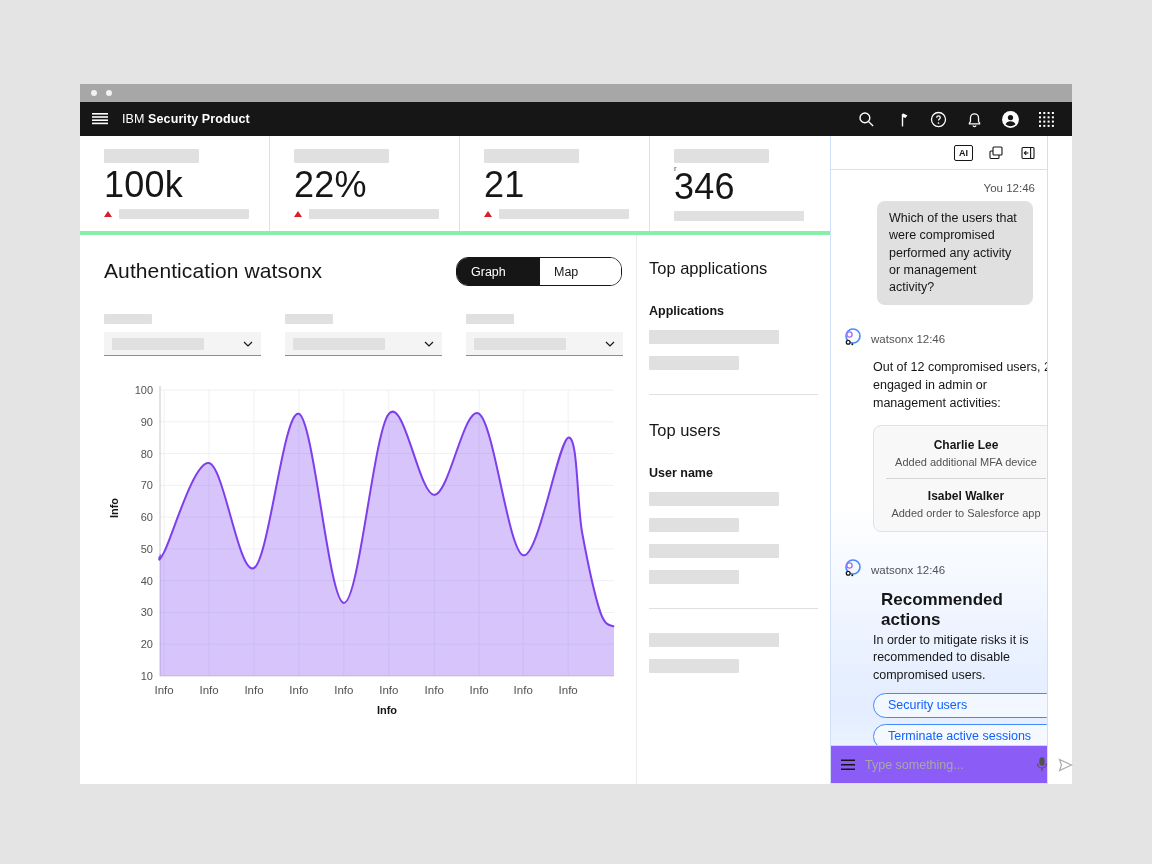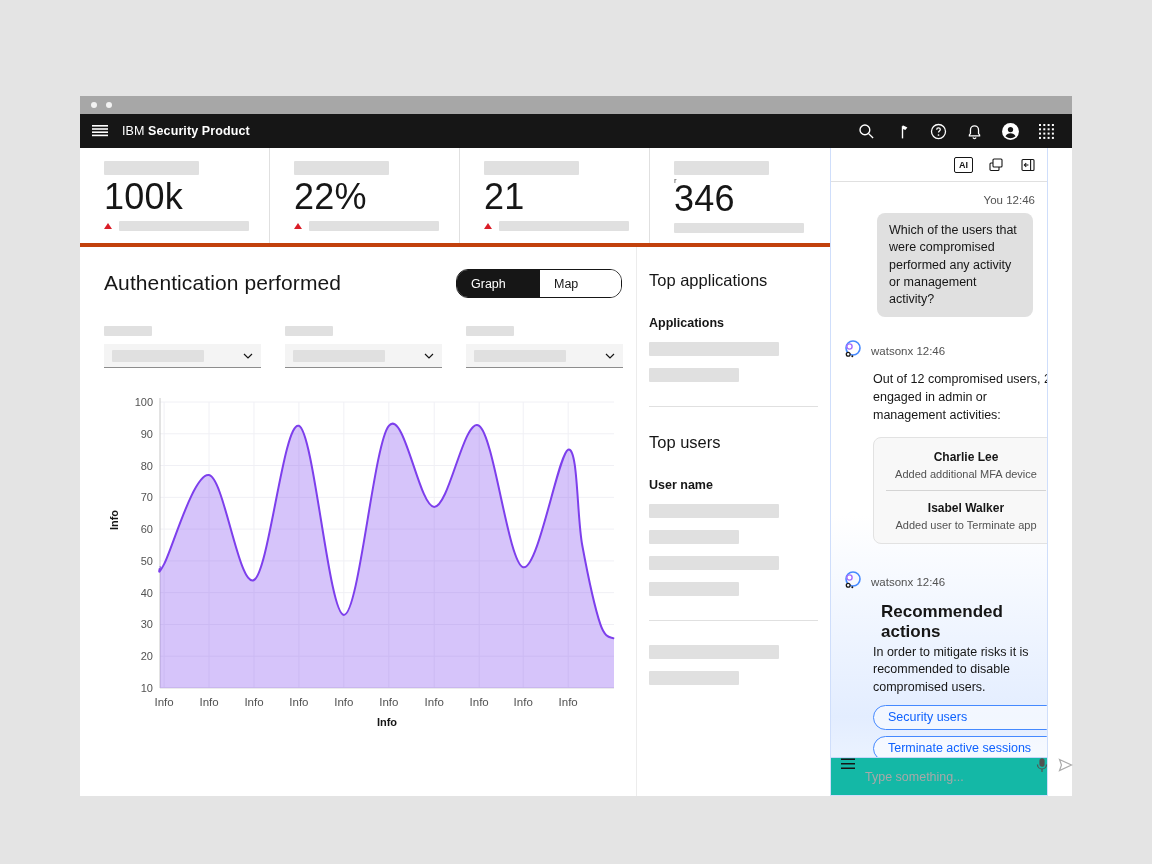--- a/index.html
+++ b/index.html
@@ -1,34 +1,34 @@
 <!DOCTYPE html>
 <html><head>
 <meta charset="utf-8">
 <style>
   * { margin:0; padding:0; box-sizing:border-box; }
   html,body { width:1152px; height:864px; background:#e4e4e4; font-family:"Liberation Sans", sans-serif; color:#161616; overflow:hidden; }
 
-  .window { position:absolute; left:80px; top:96px; width:992px; height:700px; background:#ffffff; }
+  .window { position:absolute; left:80px; top:84px; width:992px; height:700px; background:#ffffff; }
 
   
   .titlebar { height:18px; background:#a7a7a7; display:flex; align-items:center; padding-left:11px; gap:9px; }
   .titlebar .dot { width:6px; height:6px; border-radius:50%; background:#f2f2f2; }
 
   
   .appbar { height:34px; background:#161616; display:flex; align-items:center; color:#fff; }
   .appbar .menu-btn { width:40px; height:34px; display:flex; align-items:center; justify-content:center; cursor:pointer; }
   .brand { font-size:12.5px; letter-spacing:.1px; margin-left:2px; }
   .brand b { font-weight:700; }
   .appbar-right { margin-left:auto; display:flex; align-items:center; padding-right:8px; }
   .appbar-right .hicon { width:36px; height:34px; display:flex; align-items:center; justify-content:center; cursor:pointer; }
 
   
   .content-row { display:flex; height:648px; }
-  .main { width:750px; display:flex; flex-direction:column; background:#c2410c; }
+  .main { width:750px; display:flex; flex-direction:column; background:#86efac; }
   .chat { width:218px; background:#fff; border-left:1px solid #cfdefb; border-right:1px solid #cfdefb; border-bottom:1px solid #cfdefb; position:relative; display:flex; flex-direction:column; }
 
   
   .kpi-row { height:95px; background:#fff; display:grid; grid-template-columns:repeat(4,1fr); margin-bottom:4px; }
   .kpi { padding:13px 20px 0 24px; border-left:1px solid #e0e0e0; position:relative; }
   .kpi:first-child { border-left:none; }
   .sk { background:#e0e0e0; border-radius:1px; }
   .kpi .sk-top { width:95px; height:14px; }
   .kpi-note { font-size:8px; color:#525252; height:8px; line-height:8px; margin-top:2px; }
   .kpi-value { font-size:36px; font-weight:300; line-height:40px; margin-top:2px; letter-spacing:.2px; }
@@ -78,21 +78,21 @@
   .bot-indent { margin-left:30px; }
   .bot-text { font-size:12.5px; line-height:1.42; margin-top:8px; width:186px; }
   .users-card { background:#f8f8f8; border:1px solid #e2e2e2; border-radius:8px; padding:12px; margin-top:12px; width:186px;text-align:center; }
   .uc-name { font-size:12px; font-weight:700; }
   .uc-detail { font-size:11px; color:#525252; margin-top:4px; }
   .uc-div { border:none; border-top:1px solid #d4d4d4; margin:10px 0; }
   .rec-title { font-size:17px; font-weight:700; margin-top:8px;padding-left:8px; }
   .rec-body { font-size:12.5px; line-height:1.42; margin-top:2px; width:186px; }
   .action-btn { display:block; width:186px; height:25px; border:1px solid #4589ff; border-radius:13px; background:rgba(255,255,255,.55); color:#0f62fe; font-size:12.5px; text-align:left; padding:0 0 0 14px; margin-top:6px; cursor:pointer; font-family:"Liberation Sans", sans-serif; }
 
-  .chat-input { height:38px; background:#14b8a6; border-top:1px solid #c6d8fb; display:flex; padding:0 10px; gap:10px; }
+  .chat-input { height:38px; background:#8b5cf6; border-top:1px solid #c6d8fb; display:flex; align-items:center; padding:0 10px; gap:10px; }
   .ci-menu { cursor:pointer; display:flex; }
   .ci-text { flex:1; border:none; outline:none; font-size:12.5px; color:#161616; font-family:"Liberation Sans", sans-serif; background:transparent; }
   .ci-text::placeholder { color:#a8a8a8; }
   .ci-icon { cursor:pointer; display:flex; }
 
   svg text { font-family:"Liberation Sans", sans-serif; }
 </style>
 </head>
 <body>
 
@@ -210,21 +210,21 @@
           <div class="kpi-value" style="margin-top:-6px">346</div>
           <div class="kpi-bottom">
               <span class="sk sk-bot"></span>
             </div>
         </div>
       </div>
 
       <div class="panel">
         <div class="left-col">
           <div class="auth-head">
-            <div class="section-title">Authentication performed</div>
+            <div class="section-title">Authentication watsonx</div>
             <div class="toggle">
               <div class="opt sel">Graph</div>
               <div class="opt" style="border-left:1px solid #161616">Map</div>
             </div>
           </div>
 
           <div class="filters">
             <div class="filter">
               <div class="sk flabel"></div>
               <div class="dropdown">
@@ -359,21 +359,21 @@
           </span>
           <span class="msg-meta">watsonx 12:46</span>
         </div>
         <div class="bot-text bot-indent">Out of 12 compromised users, 2 engaged in admin or management activities:</div>
 
         <div class="users-card bot-indent">
           <div class="uc-name">Charlie Lee</div>
           <div class="uc-detail">Added additional MFA device</div>
           <hr class="uc-div">
           <div class="uc-name">Isabel Walker</div>
-          <div class="uc-detail">Added user to Terminate app</div>
+          <div class="uc-detail">Added order to Salesforce app</div>
         </div>
 
         <div class="bot-row" style="margin-top:26px">
           <span>
             <svg width="20" height="20" viewBox="0 0 20 20" fill="none">
                 <circle cx="10" cy="9" r="7" stroke="#4589ff" stroke-width="1.6"></circle>
                 <circle cx="6.5" cy="7.5" r="2.6" fill="#fff" stroke="#a56eff" stroke-width="1.4"></circle>
                 <circle cx="5.2" cy="15.2" r="1.9" fill="#fff" stroke="#161616" stroke-width="1.3"></circle>
                 <circle cx="9.3" cy="17.3" r="1" fill="#161616"></circle>
               </svg>

